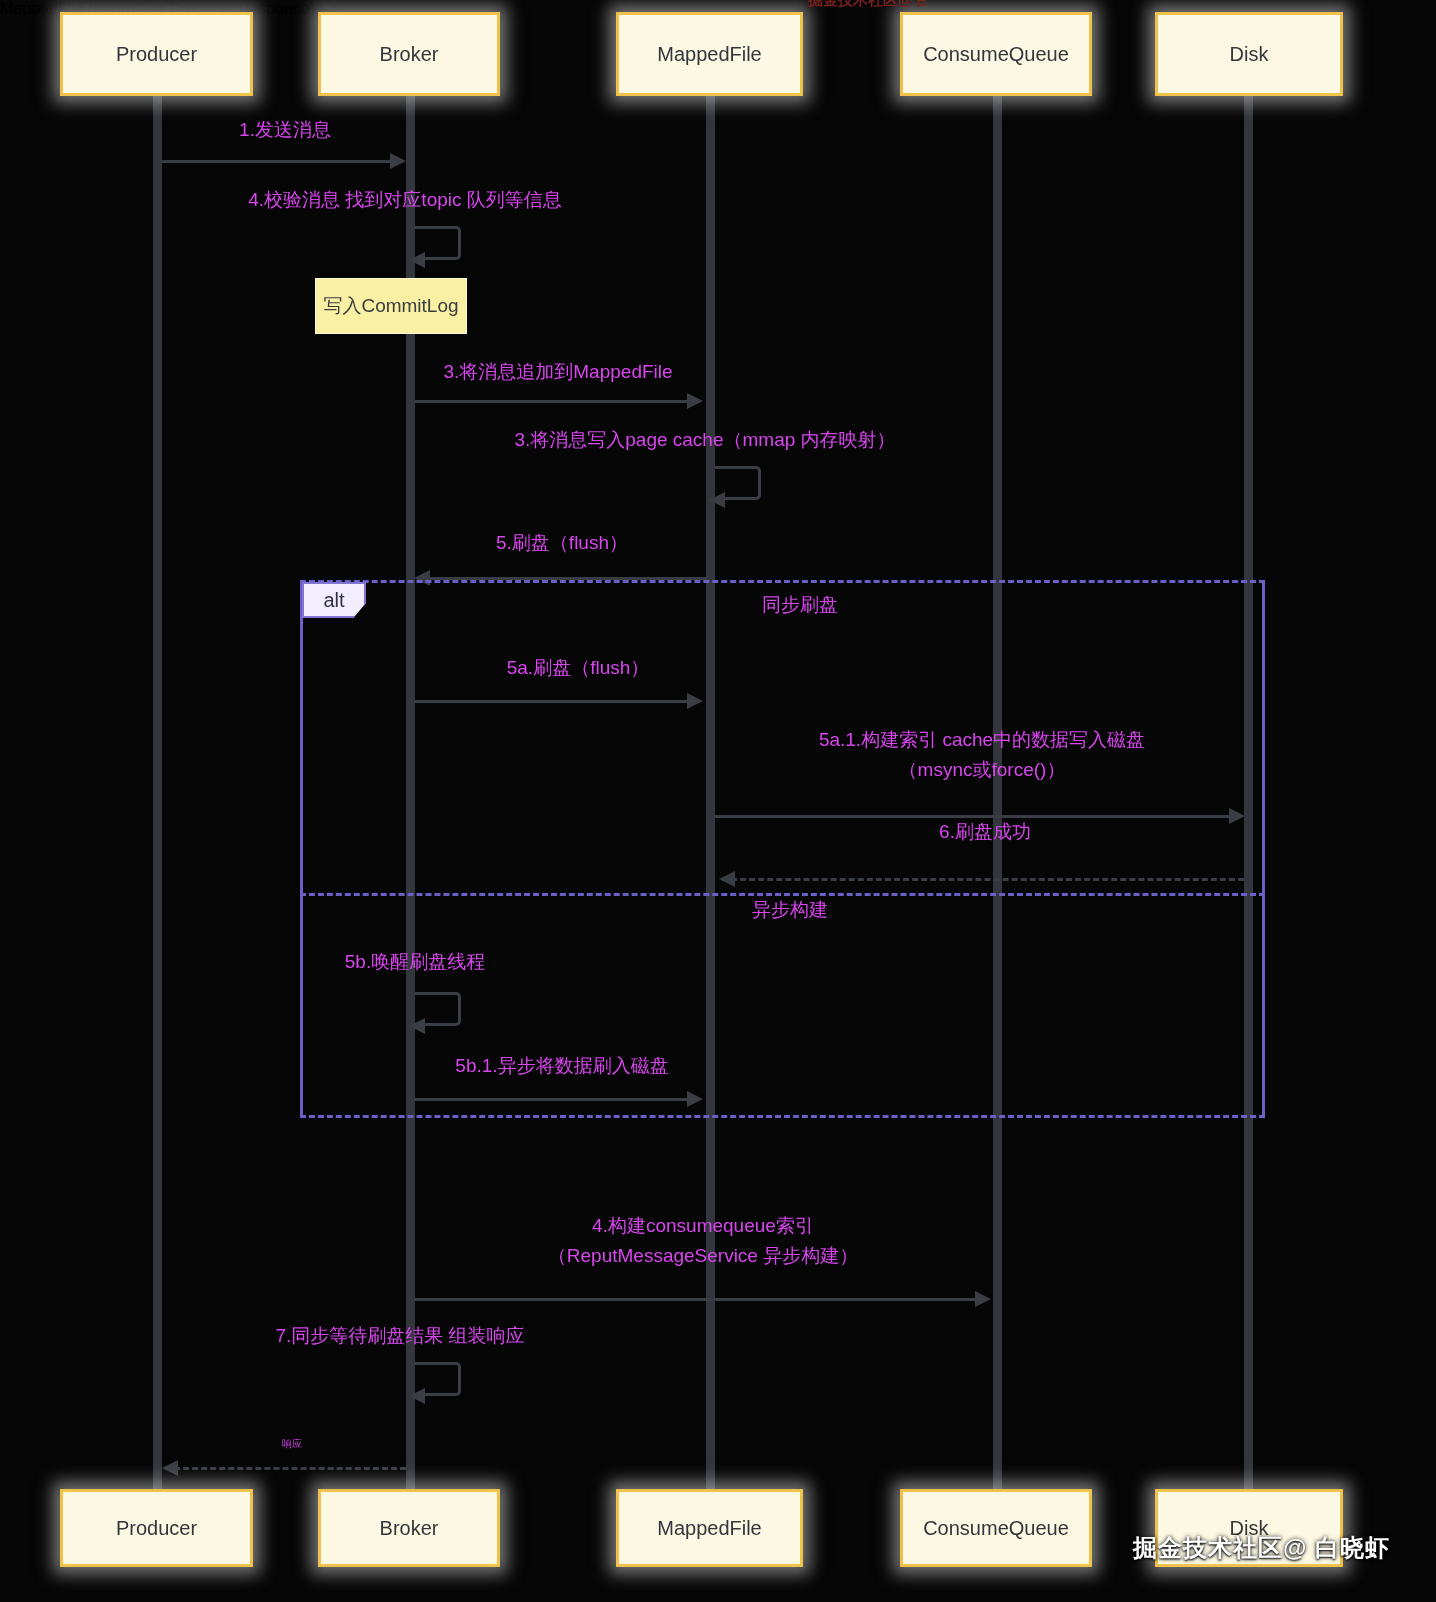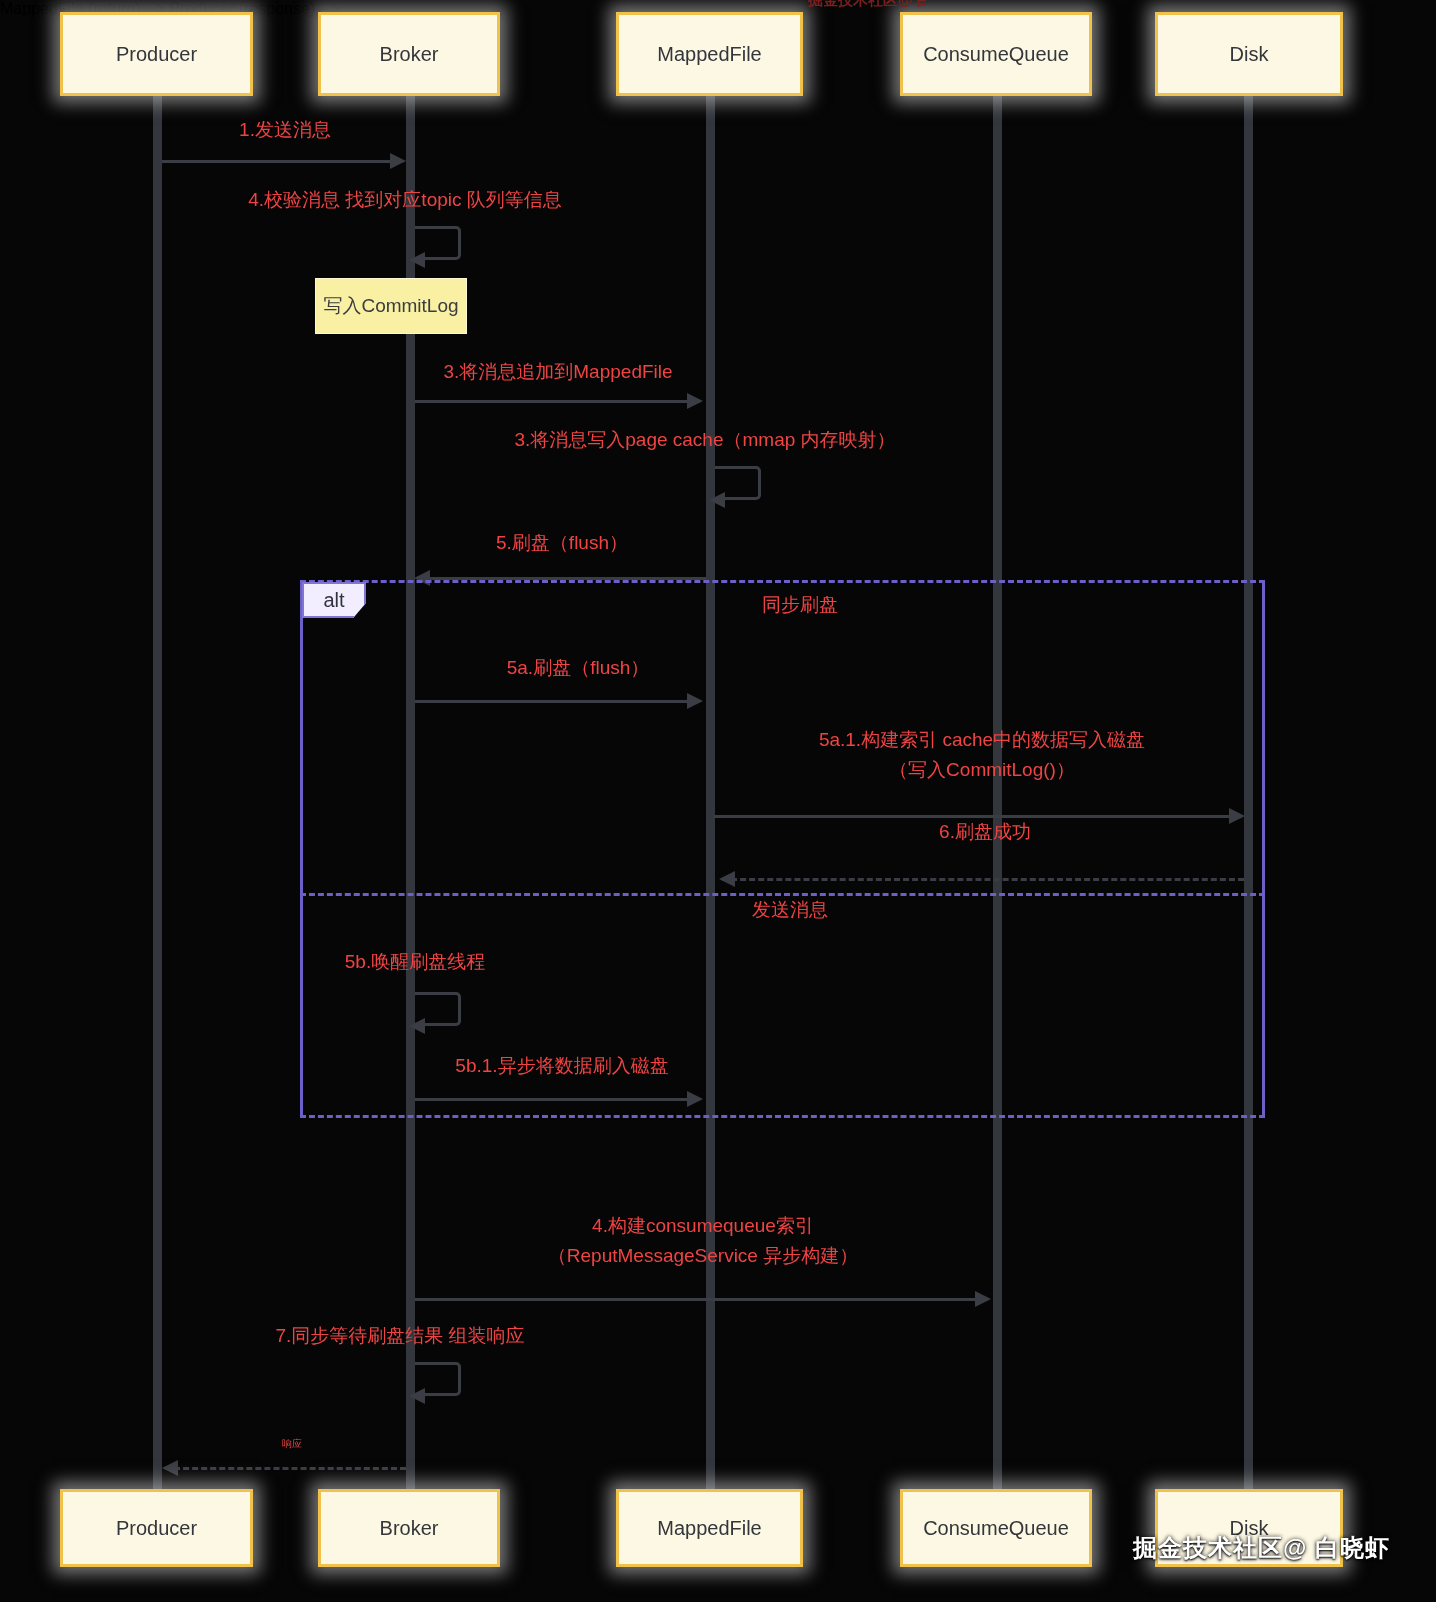--- a/index.html
+++ b/index.html
@@ -15,21 +15,21 @@
     box-shadow:0 0 16px 7px rgba(214,214,214,.55);
     display:flex;align-items:center;justify-content:center;
     font-size:20px;color:#33363b;z-index:4;
   }
   .participant.bottom{height:78px;}
   
   .lifeline{position:absolute;top:95px;height:1394px;width:9px;background:#33363c;z-index:1;}
   
   .lbl{
     position:absolute;transform:translateX(-50%);
-    color:#ef4444;font-size:19px;white-space:nowrap;z-index:2;line-height:1.25;
+    color:#d946ef;font-size:19px;white-space:nowrap;z-index:2;line-height:1.25;
   }
   .lbl.small{font-size:10px;}
   
   .arrow{position:absolute;height:0;border-top:3px solid #3a3d43;z-index:2;}
   .arrow.dashed{border-top-style:dashed;}
   .head-r{position:absolute;right:-3px;top:-10px;width:0;height:0;
     border-left:16px solid #3a3d43;border-top:8px solid transparent;border-bottom:8px solid transparent;}
   .head-l{position:absolute;left:-3px;top:-10px;width:0;height:0;
     border-right:16px solid #3a3d43;border-top:8px solid transparent;border-bottom:8px solid transparent;}
   
@@ -133,31 +133,31 @@
   
   <div class="alt-frame">
     <div class="alt-edge alt-top"></div>
     <div class="alt-edge alt-bottom"></div>
     <div class="alt-edge alt-left"></div>
     <div class="alt-edge alt-right"></div>
     <div class="alt-edge alt-divider"></div>
     <div class="alt-tab">alt</div>
   </div>
   <div class="lbl" style="left:800px;top:593px;">同步刷盘</div>
-  <div class="lbl" style="left:790px;top:898px;">发送消息</div>
+  <div class="lbl" style="left:790px;top:898px;">异步构建</div>
 
   
   <div class="lbl" style="left:578px;top:656px;">5a.刷盘（flush）</div>
   <div class="arrow" style="left:415px;top:700px;width:285px;">
       <span class="head-r"></span>
     </div>
 
   
   <div class="lbl" style="left:982px;top:728px;">5a.1.构建索引 cache中的数据写入磁盘</div>
-  <div class="lbl" style="left:982px;top:758px;">（写入CommitLog()）</div>
+  <div class="lbl" style="left:982px;top:758px;">（msync或force()）</div>
   <div class="arrow" style="left:714px;top:815px;width:528px;">
       <span class="head-r"></span>
     </div>
 
    MappedFile (return) --&gt;
   <div class="lbl" style="left:985px;top:820px;">6.刷盘成功</div>
   <div class="arrow dashed" style="left:722px;top:878px;width:522px;">
       <span class="head-l"></span>
     </div>
 

